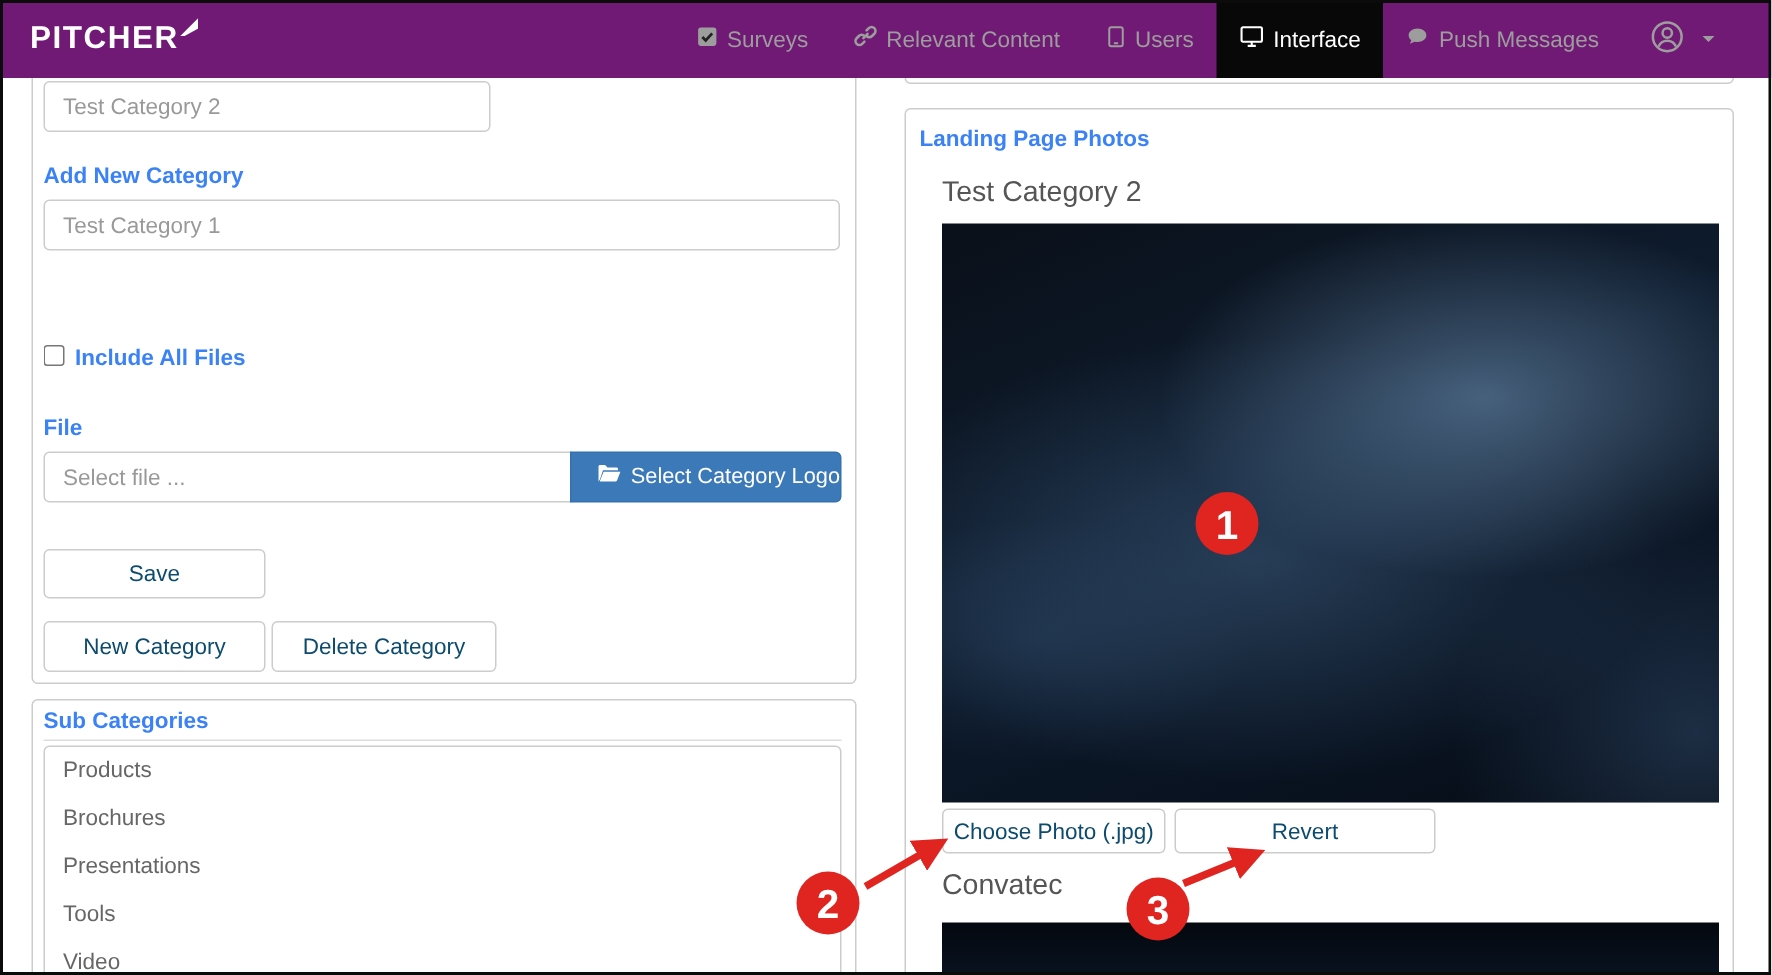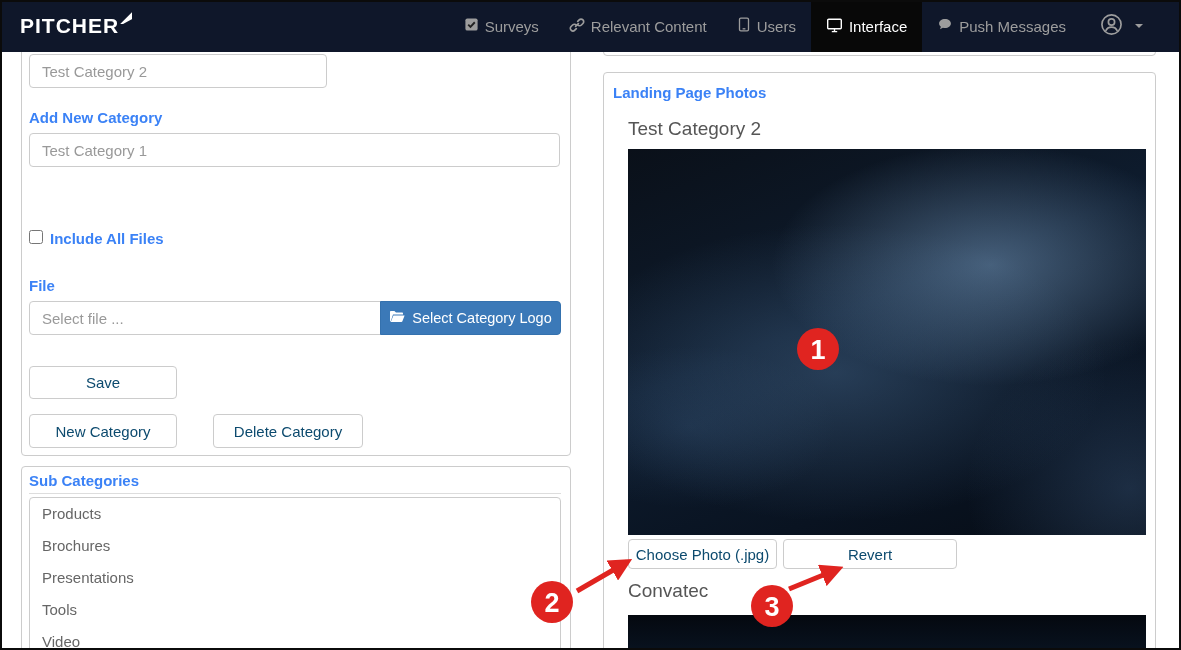--- a/index.html
+++ b/index.html
@@ -2,21 +2,21 @@
 <html><head>
 <meta charset="utf-8">
 <style>
   * { margin:0; padding:0; box-sizing:border-box; }
   html,body { width:1181px; height:650px; }
   body { font-family:"Liberation Sans", sans-serif; background:#fff; }
   .page { position:relative; width:1181px; height:650px; overflow:hidden; background:#fff; }
   .frame { position:absolute; inset:0; border:2px solid #0b0b0b; z-index:40; pointer-events:none; }
 
   
-  .navbar { position:absolute; left:0; top:0; width:1181px; height:52px; background:#0f172a; z-index:10; }
+  .navbar { position:absolute; left:0; top:0; width:1181px; height:52px; background:#701a75; z-index:10; }
   .brand { position:absolute; left:20px; top:0; height:52px; display:flex; align-items:center; color:#fff;
            font-size:21px; font-weight:700; letter-spacing:1px; cursor:pointer; }
   .brand-arrow { width:12px; height:12px; background:#fff; margin:0 0 16px 1px;
                  clip-path:polygon(0 100%, 100% 0, 100% 58%, 24% 100%); }
   .nav { position:absolute; right:26px; top:0; height:52px; display:flex; align-items:stretch; }
   .nav-item { display:flex; align-items:center; gap:6px; padding:0 15px; color:#9d9d9d; font-size:15px; cursor:pointer; }
   .nav-item svg { flex:0 0 auto; }
   .nav-item.active { background:#080808; color:#fff; }
   .user-item { padding:0 12px 0 18px; }
   .caret { width:0; height:0; border-left:4px solid transparent; border-right:4px solid transparent;
@@ -29,21 +29,21 @@
 
   
   .input { position:absolute; border:1px solid #ccc; border-radius:4px; padding:0 12px; font-size:15px;
            font-family:"Liberation Sans", sans-serif; color:#555; outline:none; background:#fff; }
   .input::placeholder { color:#999; opacity:1; }
   .input.ghost { color:#999; }
   .btn { position:absolute; background:#fff; border:1px solid #ccc; border-radius:4px; color:#0c4a6e;
          font-size:15px; font-family:"Liberation Sans", sans-serif; cursor:pointer;
          display:flex; align-items:center; justify-content:center; }
   .btn-primary { background:#3b79b8; border-color:#3471ae; color:#fff; font-size:14.5px; gap:7px;
-                 border-radius:0 4px 4px 0; }
+                 border-radius:0 4px 4px 0;justify-content:flex-end; }
   .checkbox { position:absolute; left:29px; top:230px; width:14px; height:14px; cursor:pointer; }
 
   
   .legend-line { position:absolute; left:29px; top:493px; width:532px; height:1px; background:#ddd; }
   .listbox { position:absolute; left:29px; top:497px; width:532px; height:170px;
              border:1px solid #ccc; border-radius:4px; background:#fff; overflow:hidden; }
   .list-item { height:32px; line-height:32px; padding-left:12px; font-size:15px; color:#666; cursor:pointer; }
 
   
   .photo { position:absolute; left:628px; width:518px; }
@@ -139,21 +139,21 @@
   <button class="btn btn-primary" style="left:380px; top:301px; width:181px; height:34px;">
     <span><svg width="16" height="14" viewBox="0 0 16 14" fill="currentColor">
           <path d="M1 2c0-.6.4-1 1-1h3.4L7 2.6h6c.6 0 1 .4 1 1v.9H4L2 10.5 1 12z"></path>
           <path d="M4.4 5.5h11.2L13.5 11c-.2.6-.6 1-1.2 1H1.8z"></path>
         </svg></span>
     <span>Select Category Logo</span>
   </button>
 
   <button class="btn" style="left:29px; top:366px; width:148px; height:33px;">Save</button>
   <button class="btn" style="left:29px; top:414px; width:148px; height:34px;">New Category</button>
-  <button class="btn" style="left:181px; top:414px; width:150px; height:34px;margin-left:32px;">Delete Category</button>
+  <button class="btn" style="left:181px; top:414px; width:150px; height:34px;">Delete Category</button>
 
   <div class="card" style="left:21px; top:466px; width:550px; height:200px;"></div>
   <div class="lbl" style="left:29px; top:472px;">Sub Categories</div>
   <div class="legend-line"></div>
   <div class="listbox">
     <div class="list-item">Products</div>
     <div class="list-item">Brochures</div>
     <div class="list-item">Presentations</div>
     <div class="list-item">Tools</div>
     <div class="list-item">Video</div>

